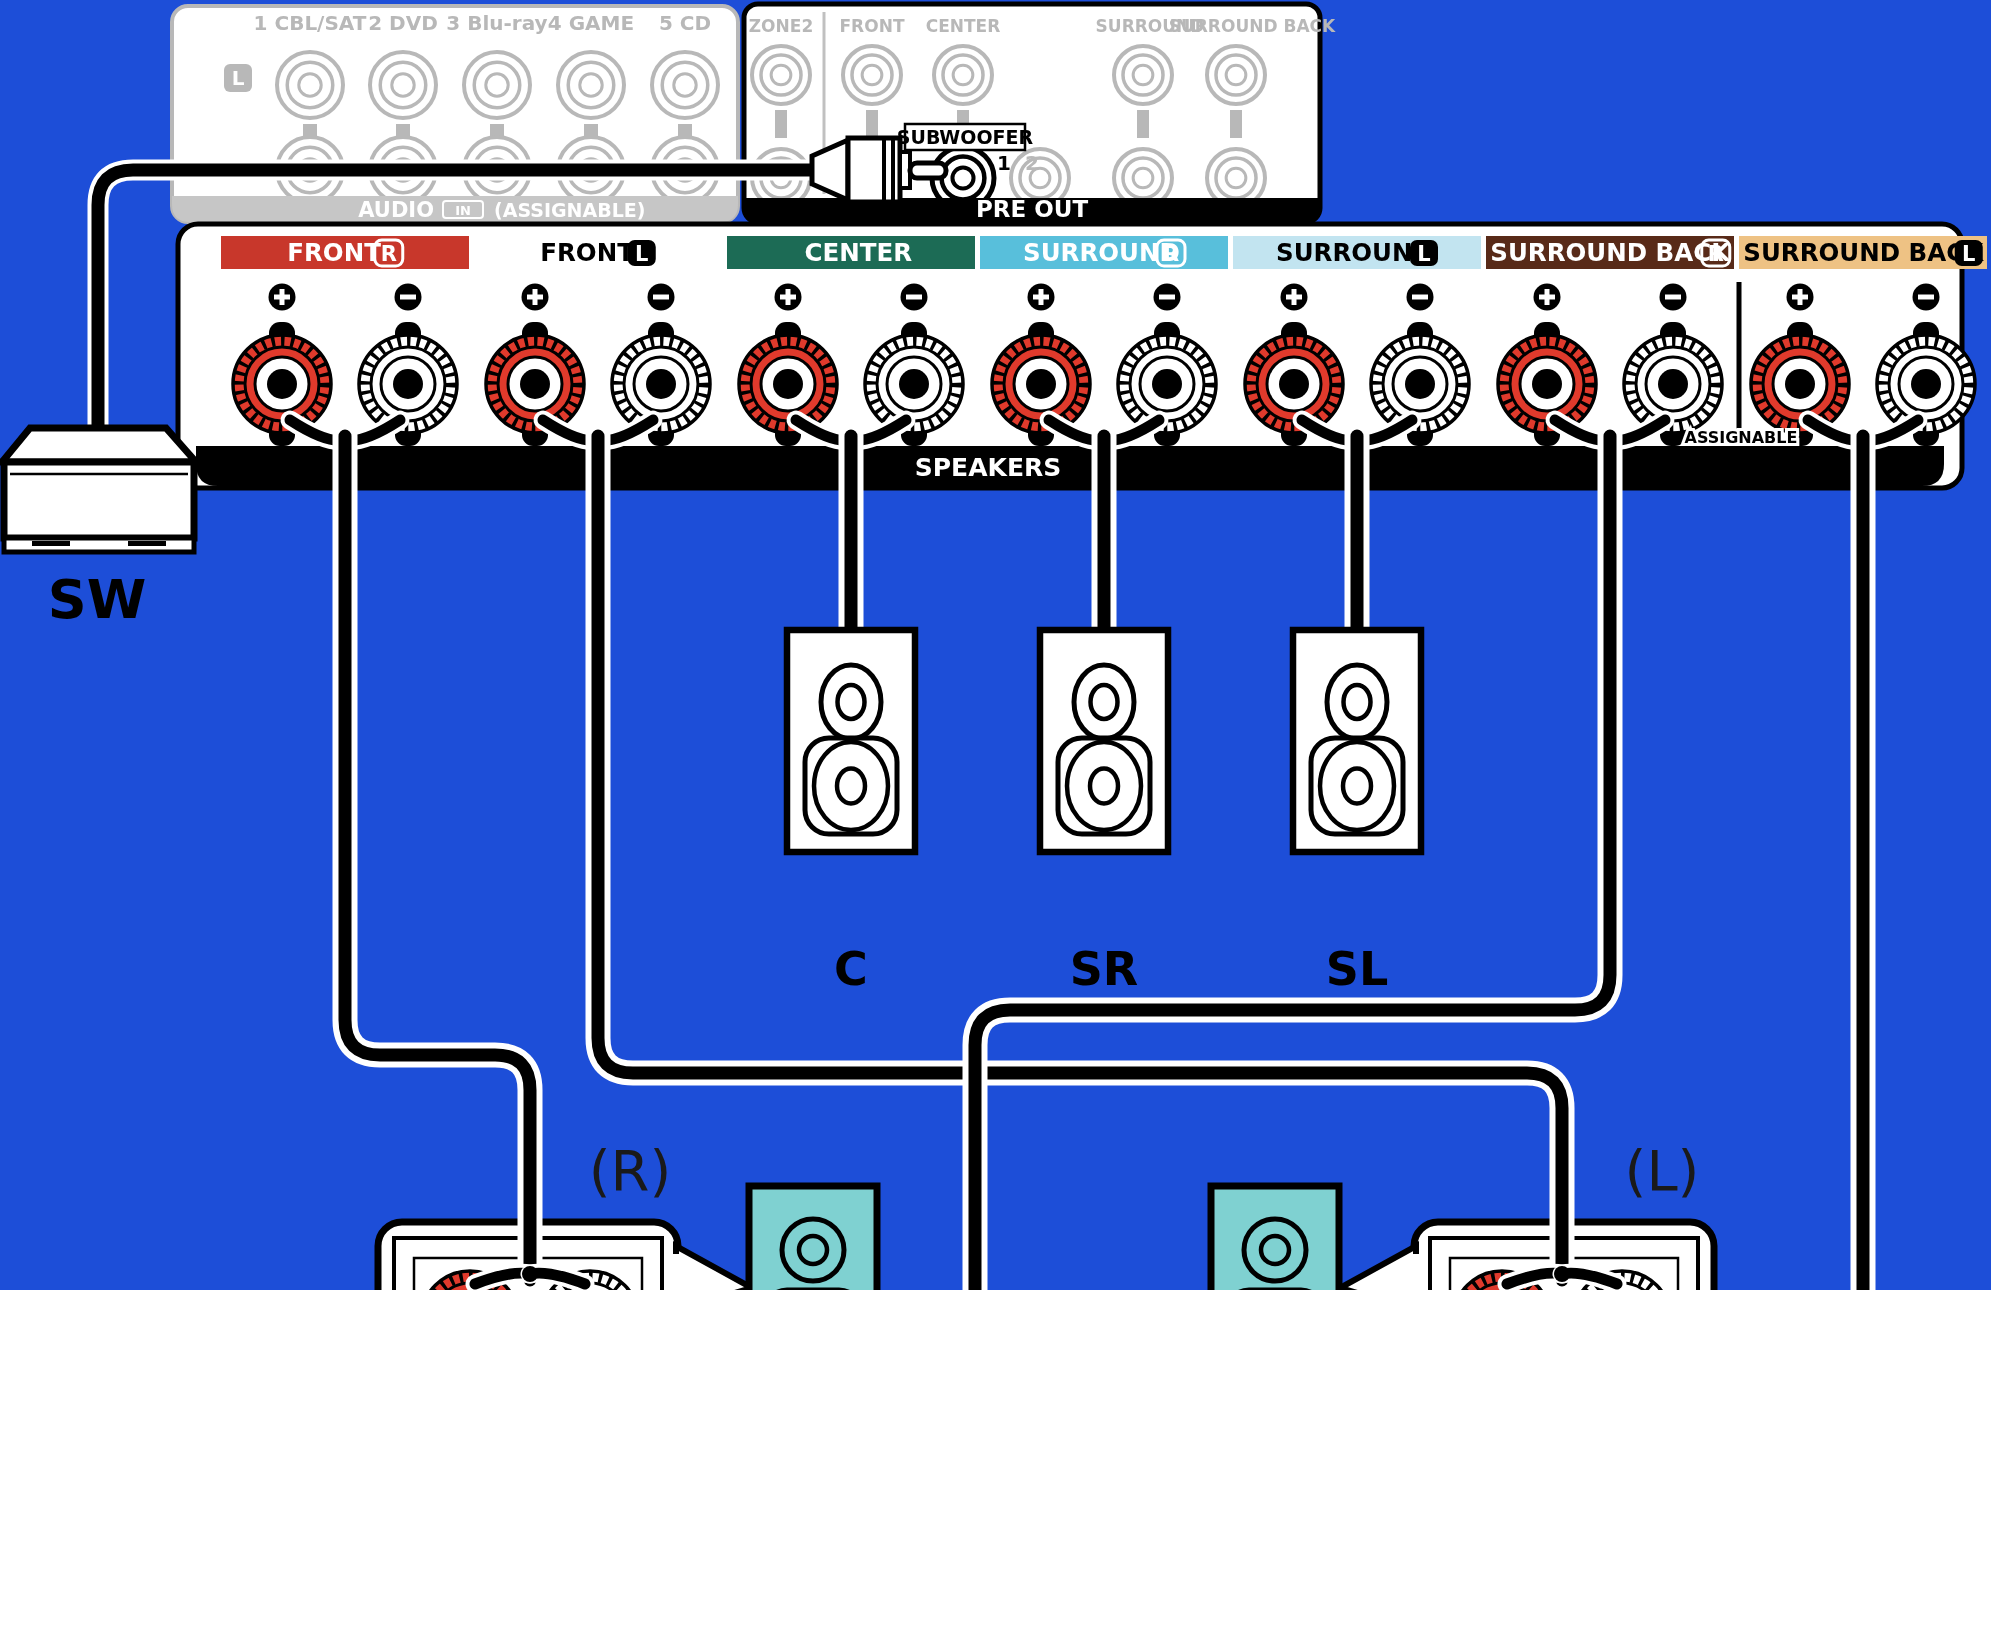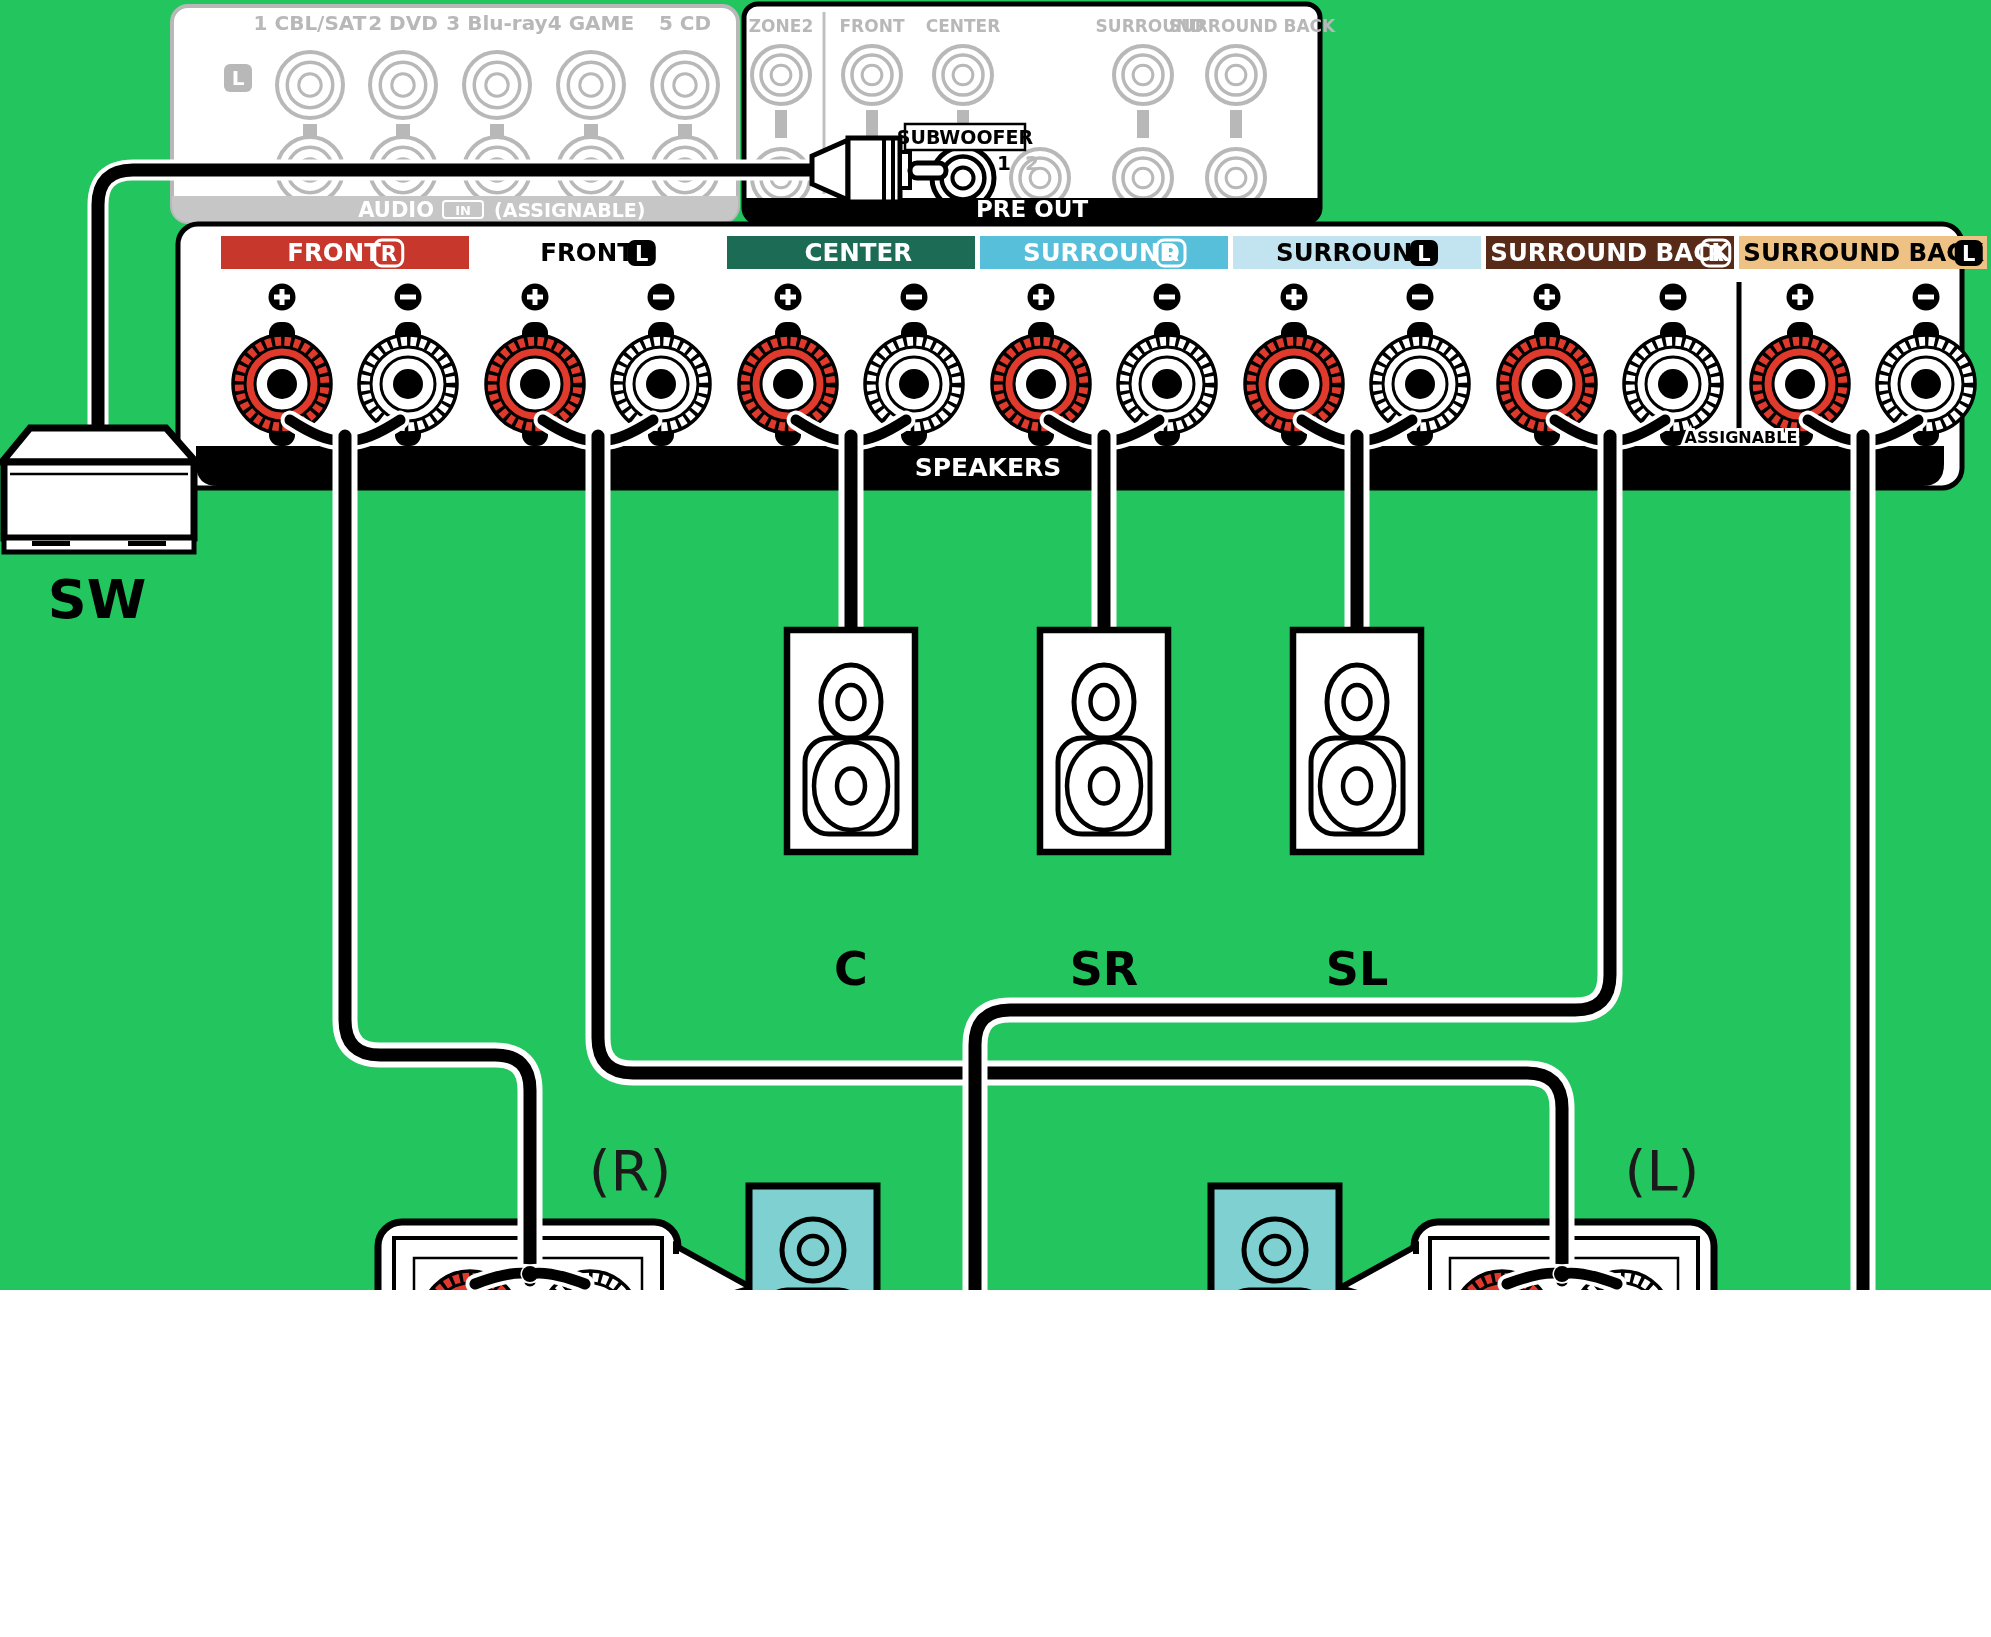--- a/index.html
+++ b/index.html
@@ -1,16 +1,16 @@
 <!DOCTYPE html>
 <html><head>
 <meta charset="utf-8">
 <style>
   html,body{margin:0;padding:0;background:#fff;}
-  .stage{width:1991px;height:1290px;position:relative;background:#22c55e;
+  .stage{width:1991px;height:1290px;position:relative;background:#1d4ed8;
          font-family:"DejaVu Sans","Liberation Sans",sans-serif;}
   svg{display:block;}
   text{font-family:"DejaVu Sans","Liberation Sans",sans-serif;}
 </style>
 </head>
 <body>
 
 <div class="stage">
 <svg viewBox="0 0 1991 1637" width="1991" height="1637">
 

